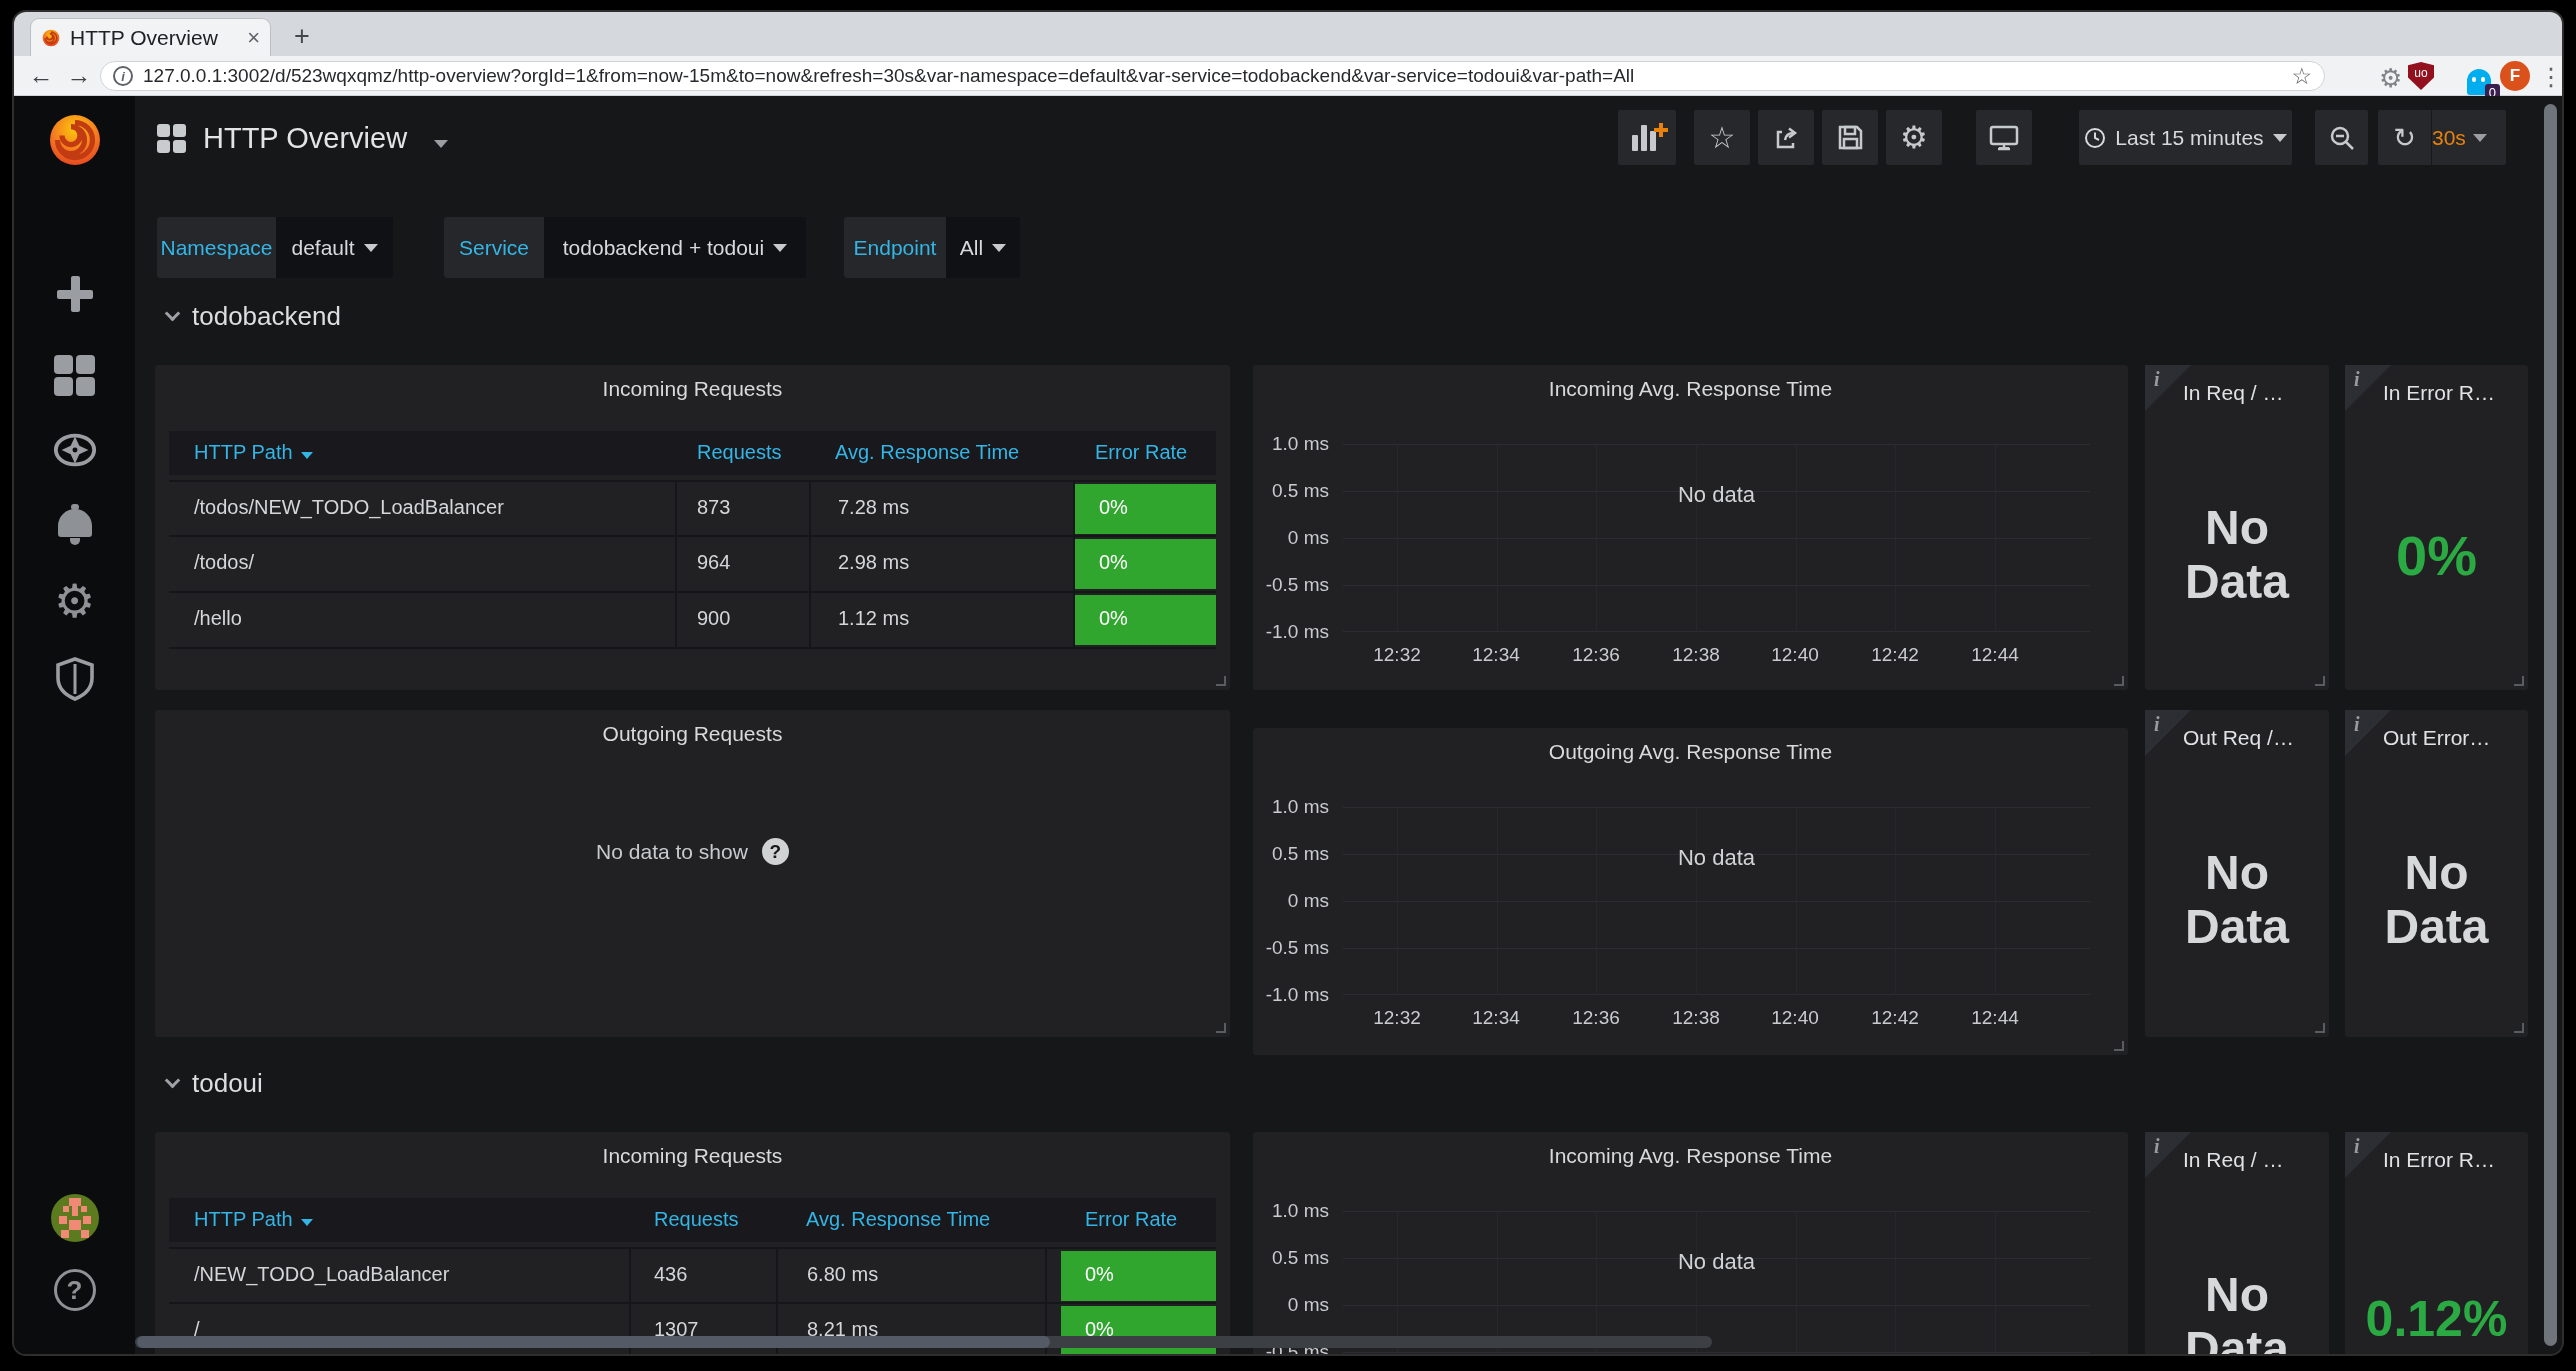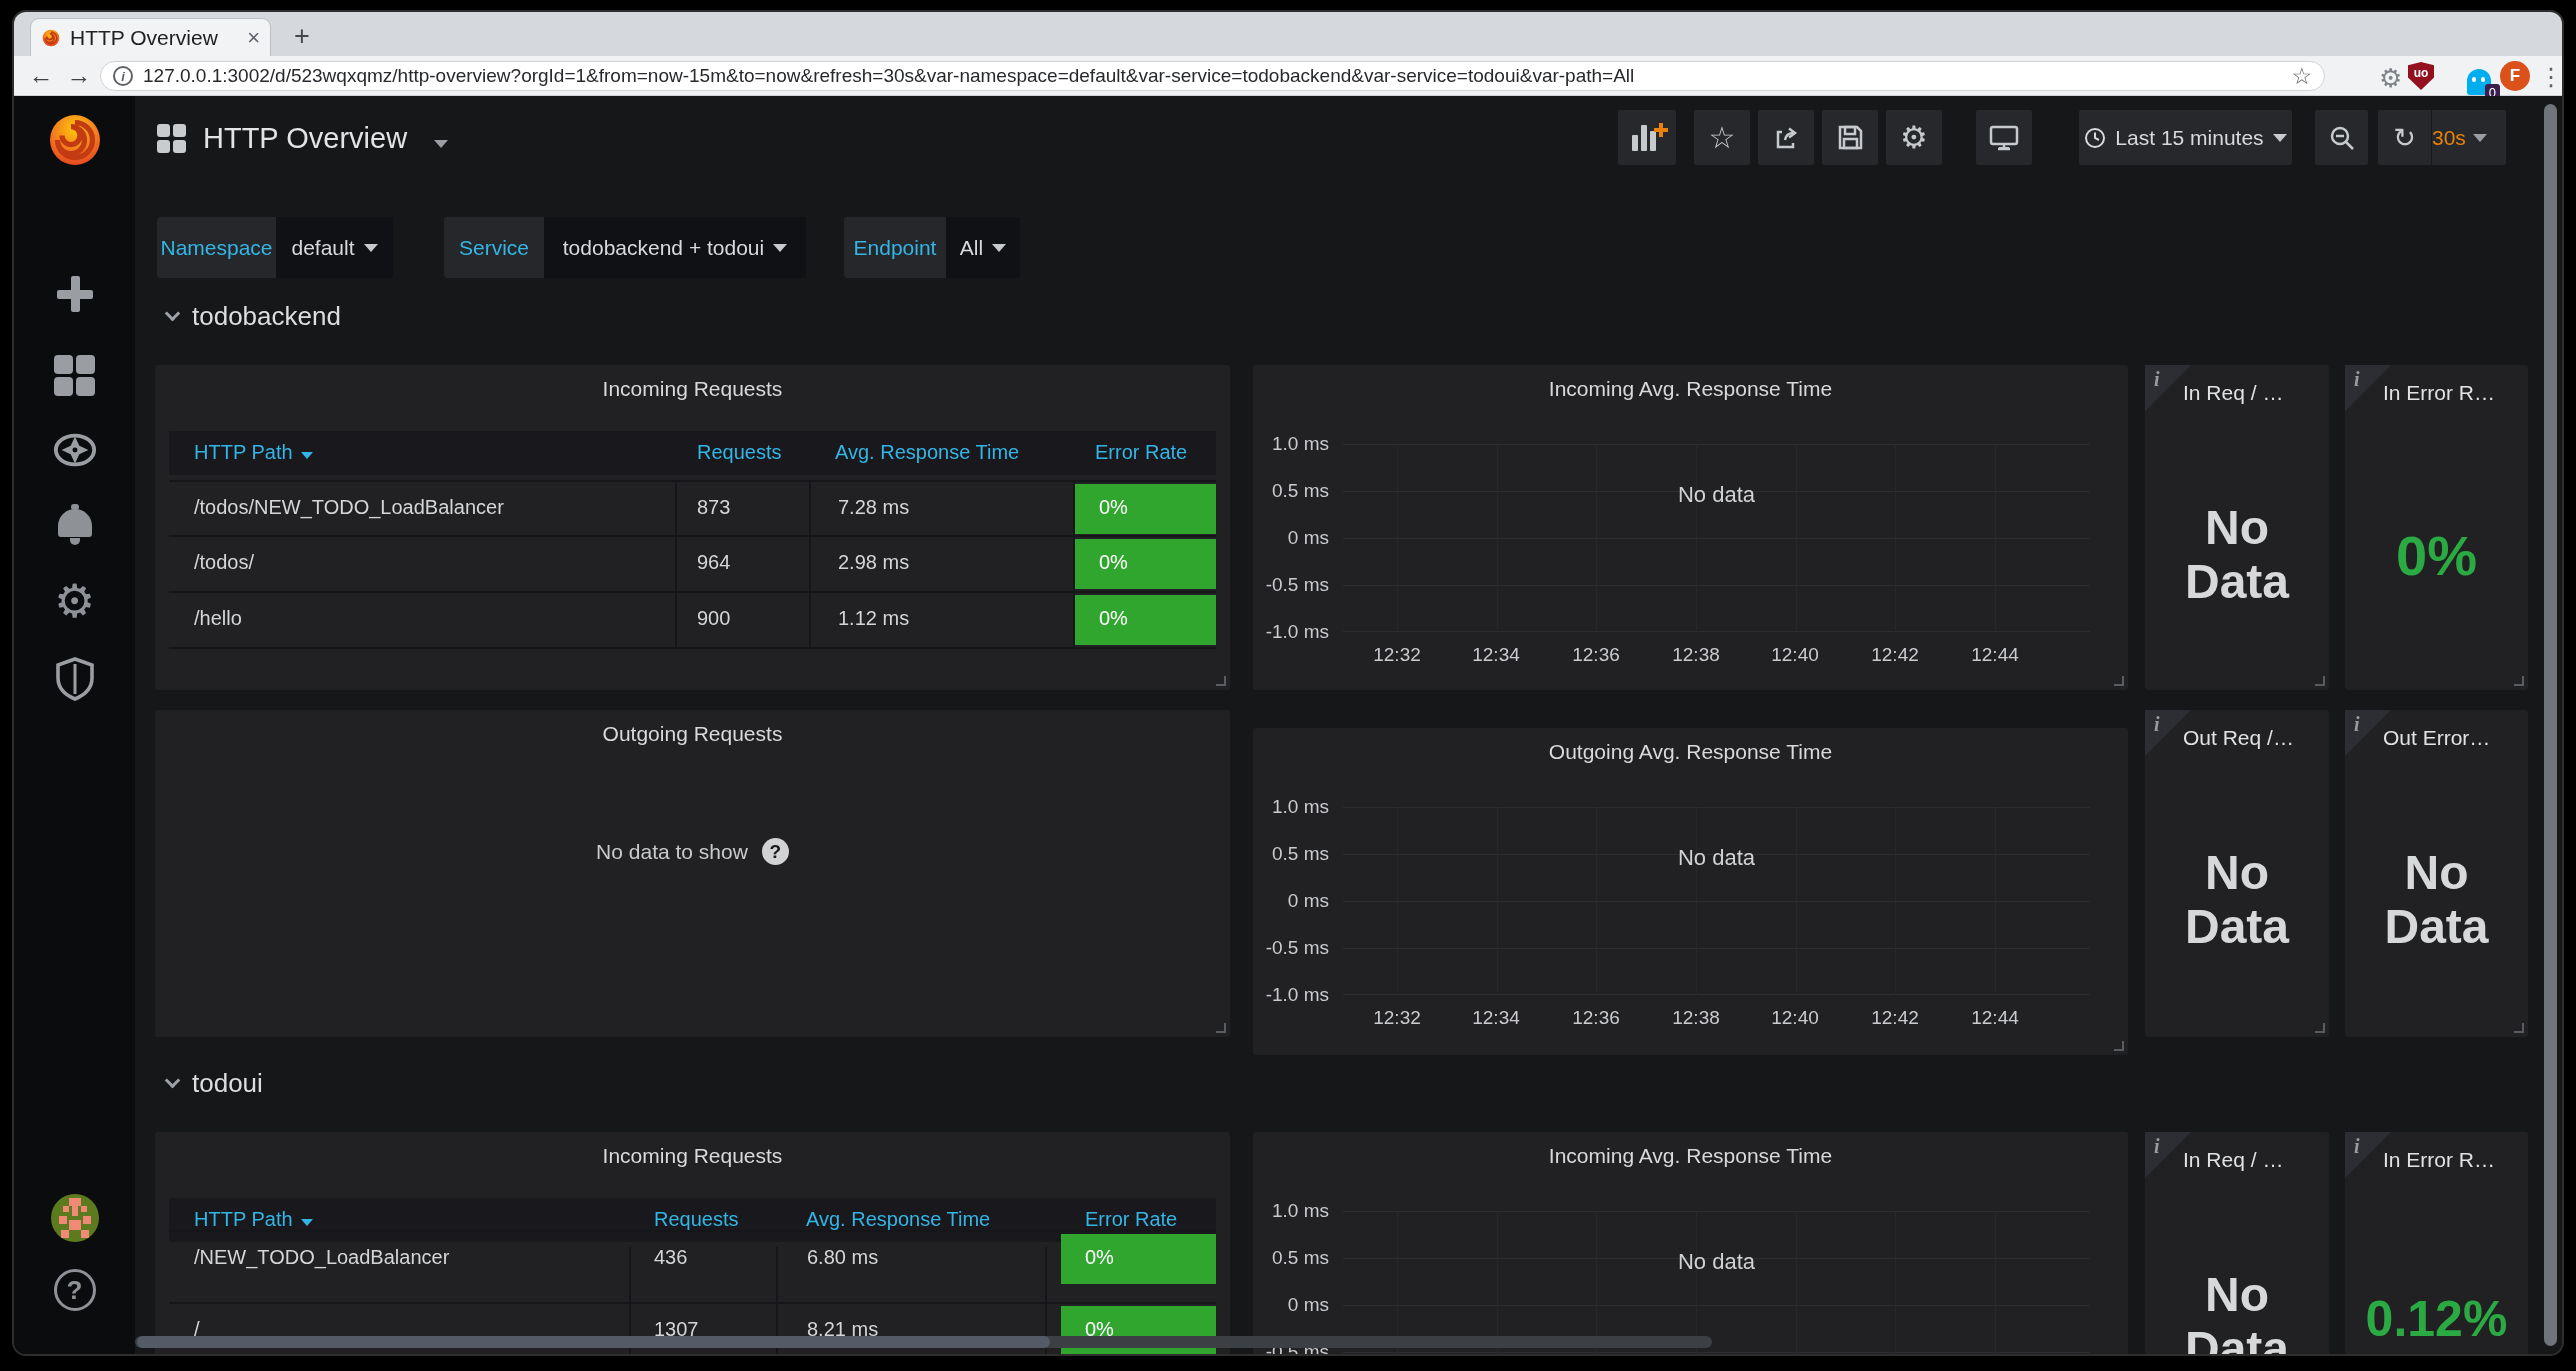--- a/index.html
+++ b/index.html
@@ -16,21 +16,21 @@
   .navbtn{font-size:25px;color:#3f4245;width:38px;text-align:center;flex:none;}
   .omnibox{position:absolute;left:86px;top:5px;width:2225px;height:30px;background:#fff;border:1px solid #d0d3d7;border-radius:15px;display:flex;align-items:center;padding:0 12px;gap:10px;}
   .info-circle{width:20px;height:20px;border:2px solid #5f6368;border-radius:50%;color:#5f6368;font-size:13px;font-weight:bold;display:flex;align-items:center;justify-content:center;flex:none;font-style:italic;}
   .url{flex:1;font-size:19px;color:#27292c;white-space:nowrap;overflow:hidden;}
   .omni-star{font-size:23px;color:#5f6368;flex:none;}
   .ext{position:absolute;top:6px;}
   .badge{position:absolute;right:-9px;bottom:-6px;background:#3a1f4e;color:#fff;font-size:13px;line-height:13px;padding:2px 4px;border-radius:3px;}
   .ghost{width:24px;height:26px;background:#00aeef;border-radius:12px 12px 3px 3px;position:relative;}
   .ghost::before{content:"";position:absolute;left:5px;top:8px;width:4px;height:5px;background:#fff;border-radius:2px;box-shadow:9px 0 0 #fff;}
   .ext-gear{font-size:26px;color:#808489;line-height:26px;}
-  .ublock{width:26px;height:28px;background:#93101f;clip-path:polygon(50% 0,100% 12%,100% 55%,50% 100%,0 55%,0 12%);color:#fff;font-size:12px;font-weight:bold;text-align:center;line-height:22px;}
+  .ublock{width:26px;height:28px;background:#93101f;clip-path:polygon(50% 0,100% 12%,100% 55%,50% 100%,0 55%,0 12%);color:#fff;font-size:12px;font-weight:normal;text-align:center;line-height:22px;}
   .profile{width:30px;height:30px;border-radius:50%;background:#da511c;color:#fff;font-size:17px;font-weight:bold;display:flex;align-items:center;justify-content:center;margin-top:-1px;}
   .kebab{font-size:24px;color:#5f6368;}
 
   
   .app{position:absolute;left:0;top:84px;width:2548px;height:1258px;background:#161719;}
   .sidebar{position:absolute;left:0;top:0;width:121px;height:100%;background:#0b0c0e;}
   .sbitem{position:absolute;left:0;width:121px;display:flex;justify-content:center;color:#8e9196;}
   .sb-gear{font-size:46px;line-height:46px;}
   .bell{width:34px;height:28px;background:#8e9196;border-radius:17px 17px 3px 3px;position:relative;}
   .bell::before{content:"";position:absolute;left:13px;top:-5px;width:8px;height:6px;background:#8e9196;border-radius:4px;}
@@ -469,21 +469,21 @@
       </div>
 
       <div class="panel" style="left:20px;top:1036px;width:1075px;height:325px;">
         <div class="ptitle">Incoming Requests</div>
         <div class="thead" style="width:1047px;">
           <div class="th" style="left:25px;"><span>HTTP Path</span><span class="sortc"></span></div>
           <div class="th" style="left:485px;">Requests</div>
           <div class="th" style="left:637px;">Avg. Response Time</div>
           <div class="th" style="left:916px;">Error Rate</div>
         </div>
-        <div class="trow" style="top:98px;width:1047px;">
+        <div class="trow" style="top:115px;width:1047px;">
           <div class="td" style="left:25px;">/NEW_TODO_LoadBalancer</div>
           <div class="td" style="left:485px;">436</div>
           <div class="td" style="left:638px;">6.80 ms</div>
           <div class="errcell" style="left:892px;width:155px;">
               <span>0%</span>
             </div>
         </div>
         <div class="trow" style="top:170px;width:1047px;">
           <div class="td" style="left:25px;">/</div>
           <div class="td" style="left:485px;">1307</div>

